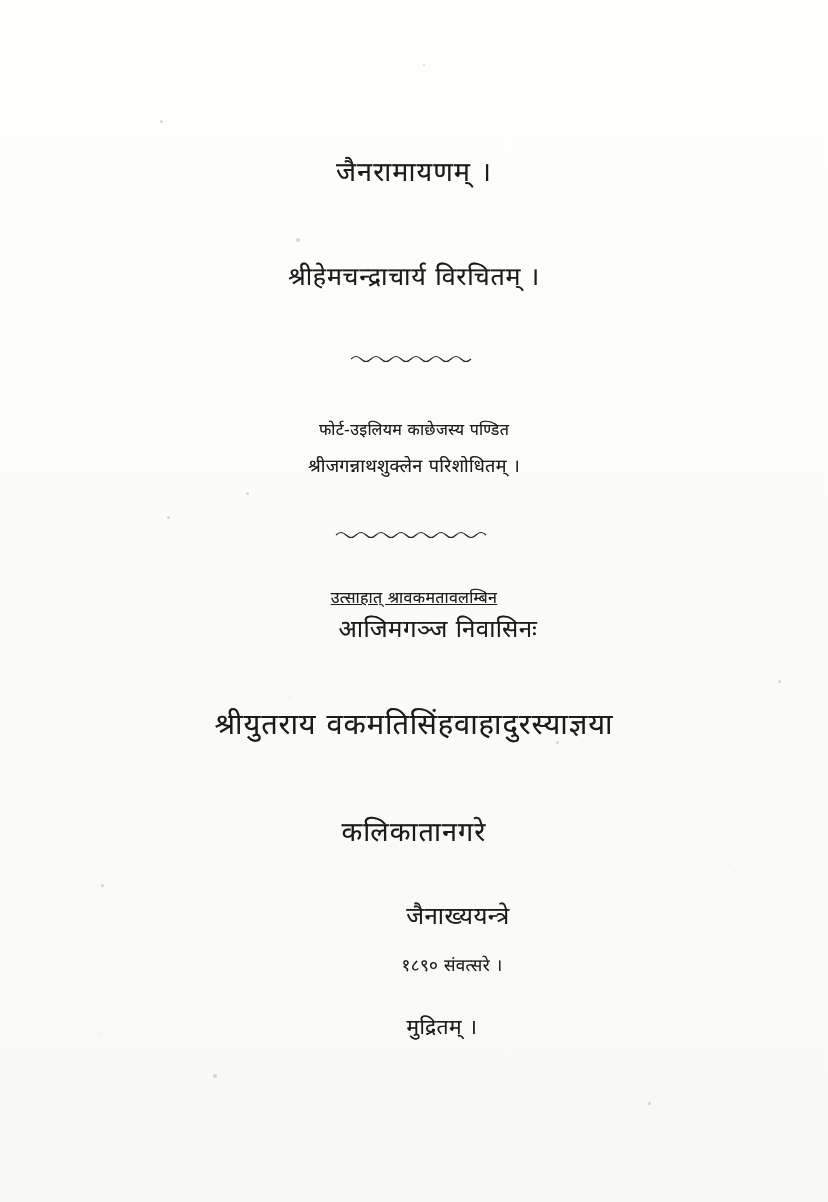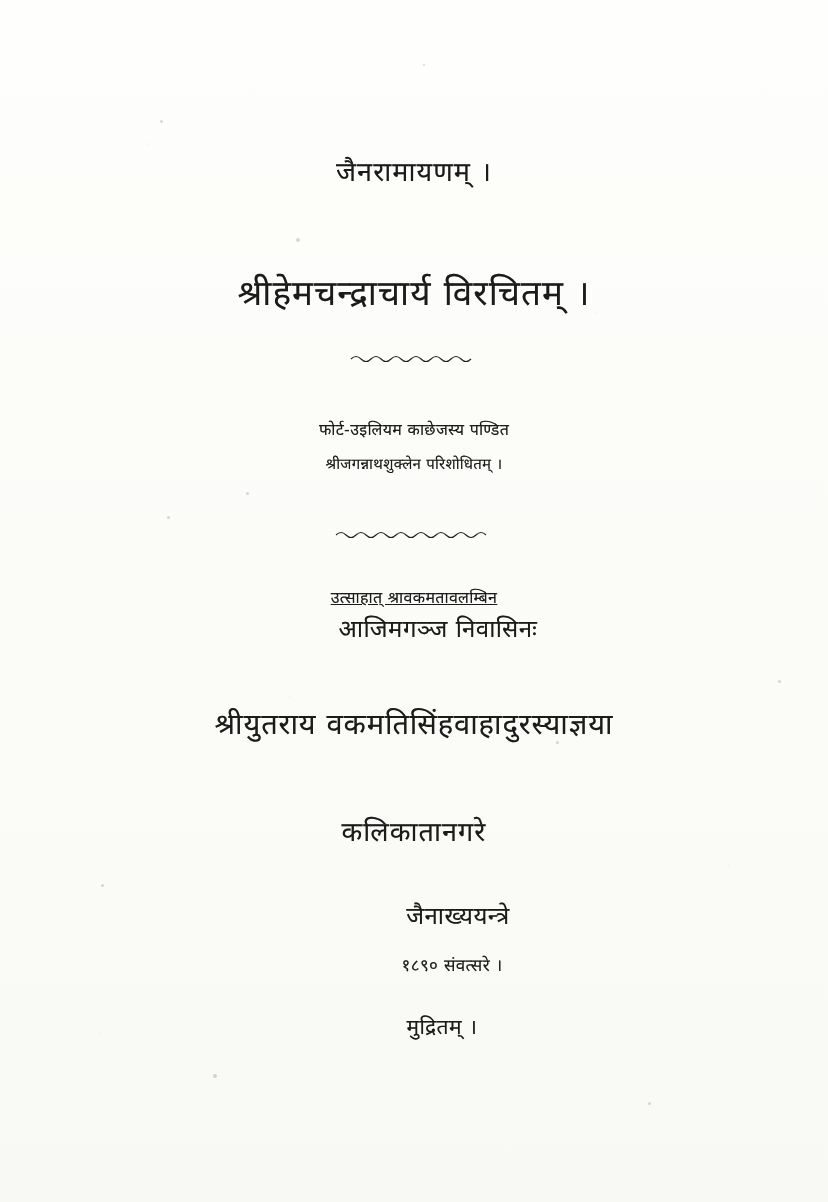--- a/index.html
+++ b/index.html
@@ -43,23 +43,23 @@
   }
   .title-main {
     position: absolute;
     top: 152px;
     width: 100%;
     font-size: 27px;
     letter-spacing: 0.04em;
   }
   .title-author {
     position: absolute;
-    top: 268px;
+    top: 258px;
     width: 100%;
-    font-size: 35px;
+    font-size: 25px;
     letter-spacing: 0.03em;
   }
   .rule {
     position: absolute;
     width: 100%;
     display: flex;
     justify-content: center;
   }
   .rule svg {
     display: block;
@@ -70,21 +70,21 @@
   .editor-1 {
     position: absolute;
     top: 418px;
     width: 100%;
     font-size: 16px;
   }
   .editor-2 {
     position: absolute;
     top: 453px;
     width: 100%;
-    font-size: 15px;
+    font-size: 18px;
   }
   .patron-1 {
     position: absolute;
     top: 586px;
     width: 100%;
     font-size: 16px;
     text-decoration: underline;
   }
   .patron-2 {
     position: absolute;

